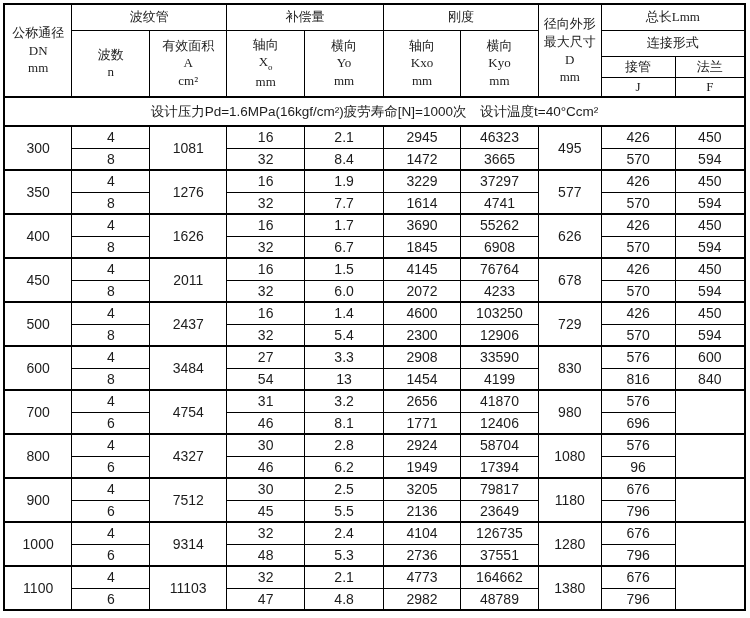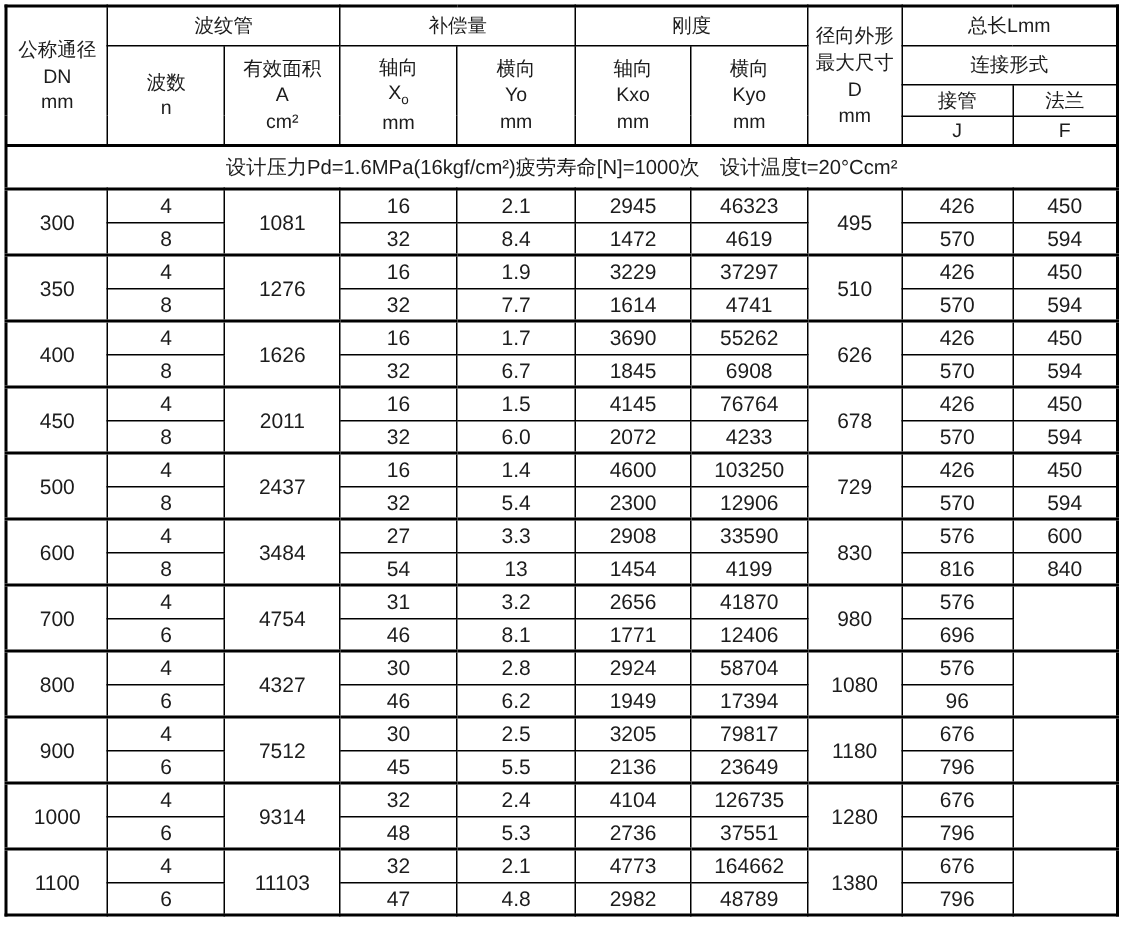--- a/index.html
+++ b/index.html
@@ -46,20 +46,21 @@
   .co9 { width: 73px; }
   .co10 { width: 69px; }
   
   tr.hr1 { height: 26px; }
   tr.hr2 { height: 26px; }
   tr.hr3 { height: 21px; }
   tr.hr4 { height: 20px; }
   table.spec th {
     font-size: 13px;
     line-height: 1.35;
+    font-family: Liberation Serif, serif;
   }
   th.ml { white-space: pre-line; }
   th sub { font-size: 9px; }
   
   tr.design { height: 29px; }
   tr.design td {
     font-size: 13.5px;
     border-top: 2px solid #000;
     border-bottom: 2px solid #000;
     white-space: nowrap;
@@ -126,54 +127,54 @@
   <tr class="hr3">
     <th>接管</th>
     <th>法兰</th>
   </tr>
   <tr class="hr4">
     <th>J</th>
     <th>F</th>
   </tr>
 
   <tr class="design">
-    <td colspan="10">设计压力Pd=1.6MPa(16kgf/cm²)疲劳寿命[N]=1000次　设计温度t=20°Ccm²</td>
+    <td colspan="10">设计压力Pd=1.6MPa(16kgf/cm²)疲劳寿命[N]=1000次　设计温度t=40°Ccm²</td>
   </tr>
 
   <tr class="dr gstart">
     <td rowspan="2">300</td>
     <td>4</td>
     <td rowspan="2">1081</td>
     <td>16</td>
     <td>2.1</td>
     <td>2945</td>
     <td>46323</td>
     <td rowspan="2">495</td>
     <td>426</td>
     <td>450</td>
   </tr>
   <tr class="dr">
     <td>8</td>
     <td>32</td>
     <td>8.4</td>
     <td>1472</td>
-    <td>4619</td>
+    <td>3665</td>
     <td>570</td>
     <td>594</td>
   </tr>
 
   <tr class="dr gstart">
     <td rowspan="2">350</td>
     <td>4</td>
     <td rowspan="2">1276</td>
     <td>16</td>
     <td>1.9</td>
     <td>3229</td>
     <td>37297</td>
-    <td rowspan="2">510</td>
+    <td rowspan="2">577</td>
     <td>426</td>
     <td>450</td>
   </tr>
   <tr class="dr">
     <td>8</td>
     <td>32</td>
     <td>7.7</td>
     <td>1614</td>
     <td>4741</td>
     <td>570</td>

